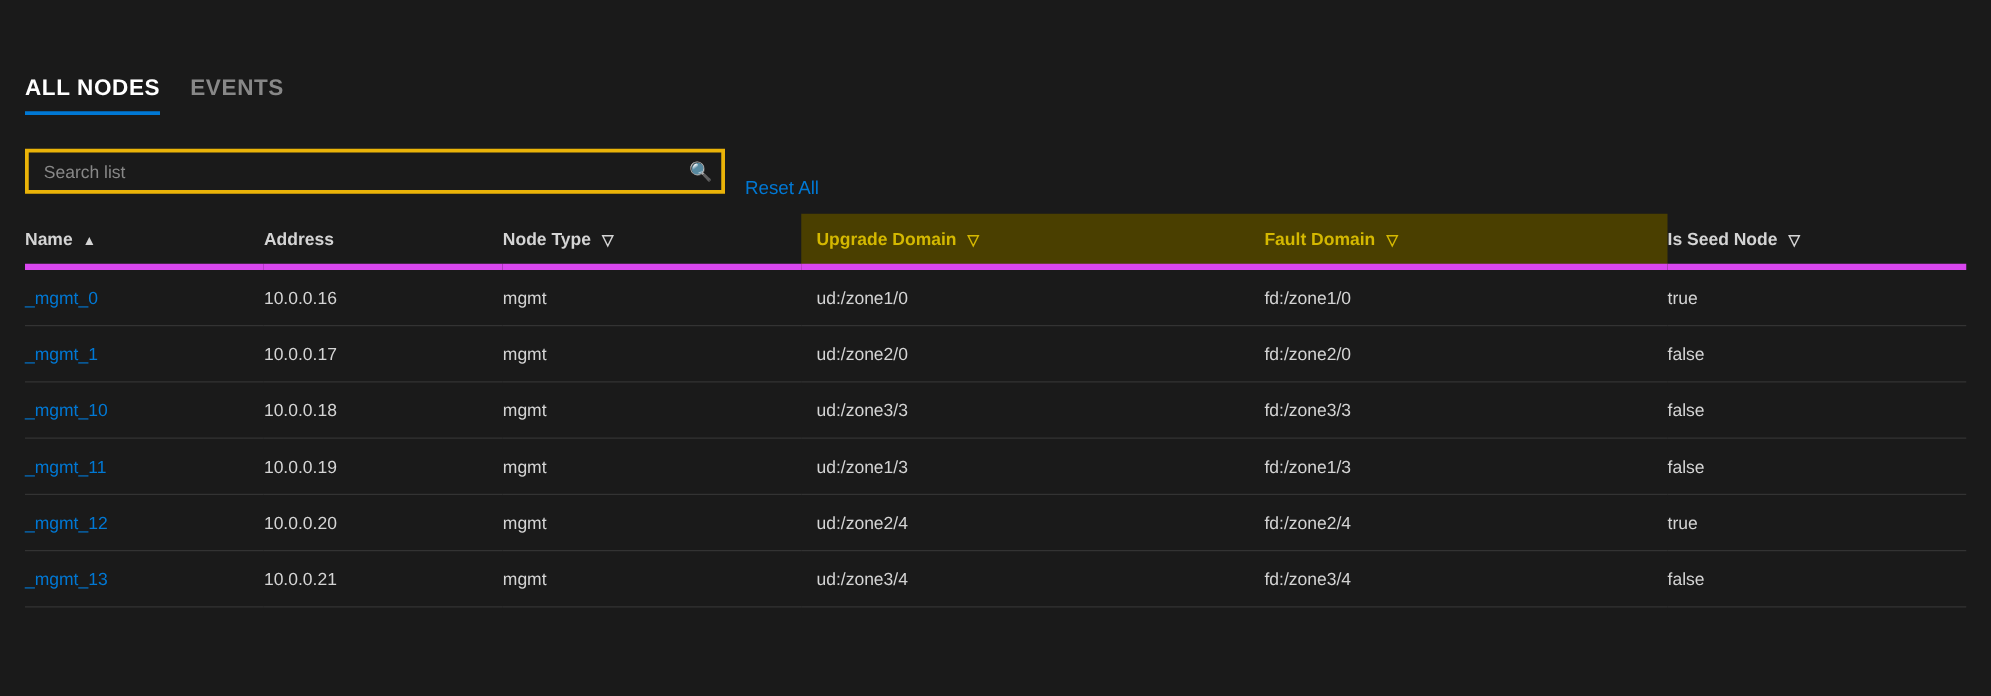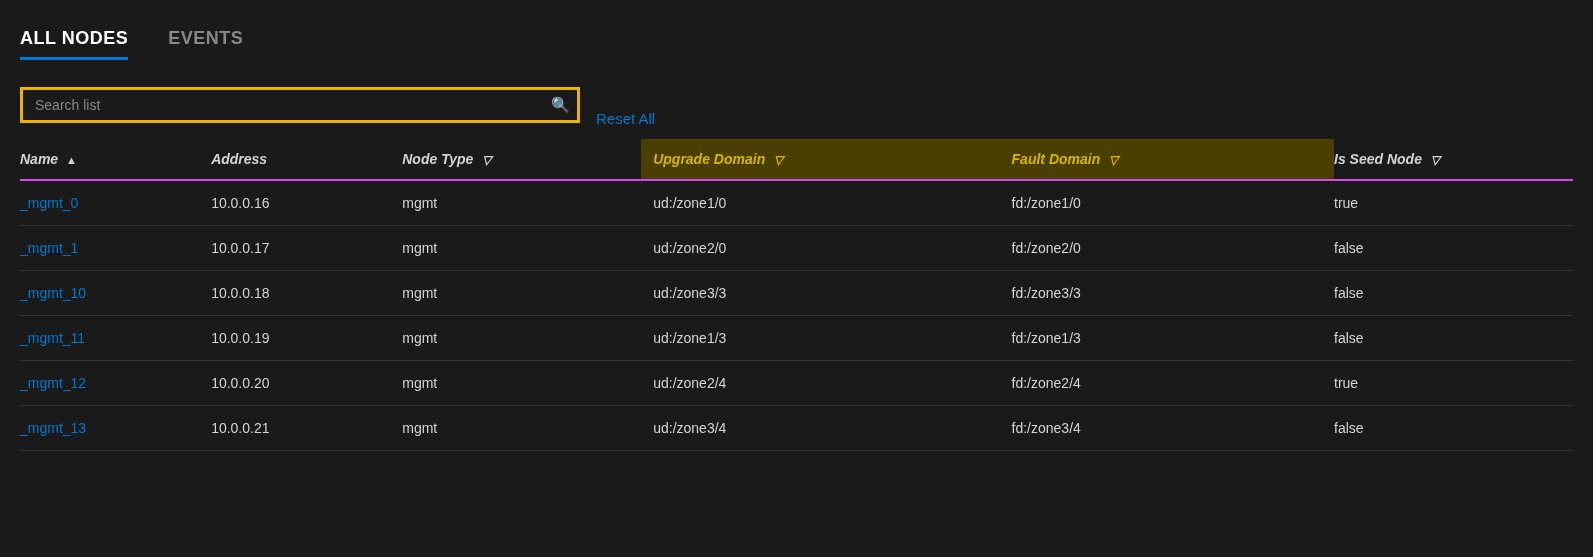--- a/index.html
+++ b/index.html
@@ -10,21 +10,22 @@
       font-size: 14px;
       width: 1593px;
       min-height: 557px;
       overflow: hidden;
     }
 
     
     .tabs {
       display: flex;
       padding: 28px 20px 0 20px;
-      gap: 40px;
+      gap: 24px;
+      margin-top: 32px;
     }
 
     .tab {
       padding-bottom: 8px;
       cursor: pointer;
       font-size: 18px;
       font-weight: 600;
       color: #888;
       letter-spacing: 0.5px;
       border-bottom: 3px solid transparent;
@@ -85,22 +86,21 @@
     .table-container {
       padding: 0 20px;
     }
 
     table {
       width: 100%;
       border-collapse: collapse;
     }
 
     thead tr {
-      border-bottom: 2px solid #d946ef;
-      font-style: italic;
+      border-bottom: 5px solid #d946ef;
     }
 
     thead th {
       padding: 12px 16px 12px 0;
       text-align: left;
       font-weight: 600;
       font-size: 14px;
       color: #d4d4d4;
       white-space: nowrap;
     }

